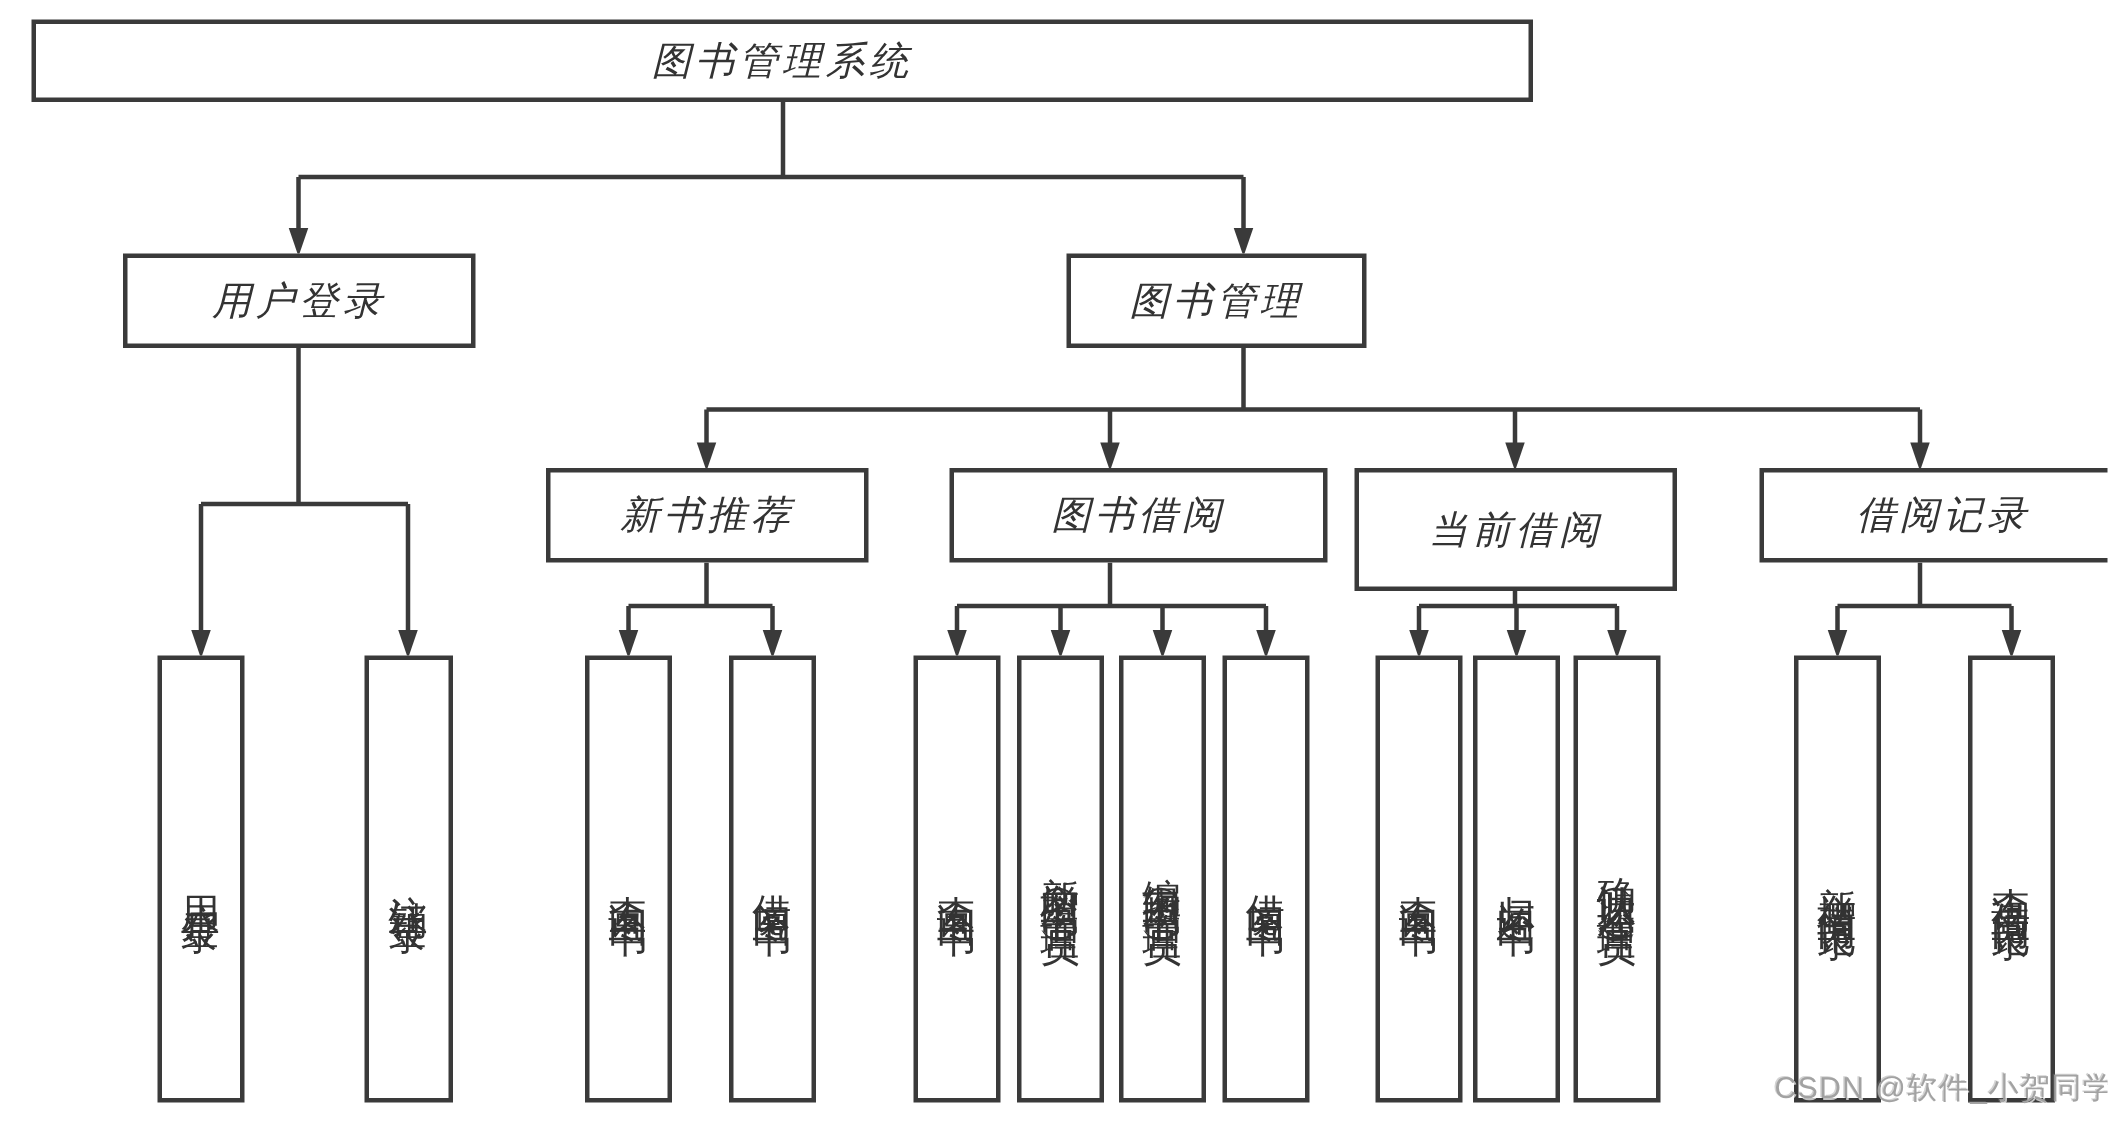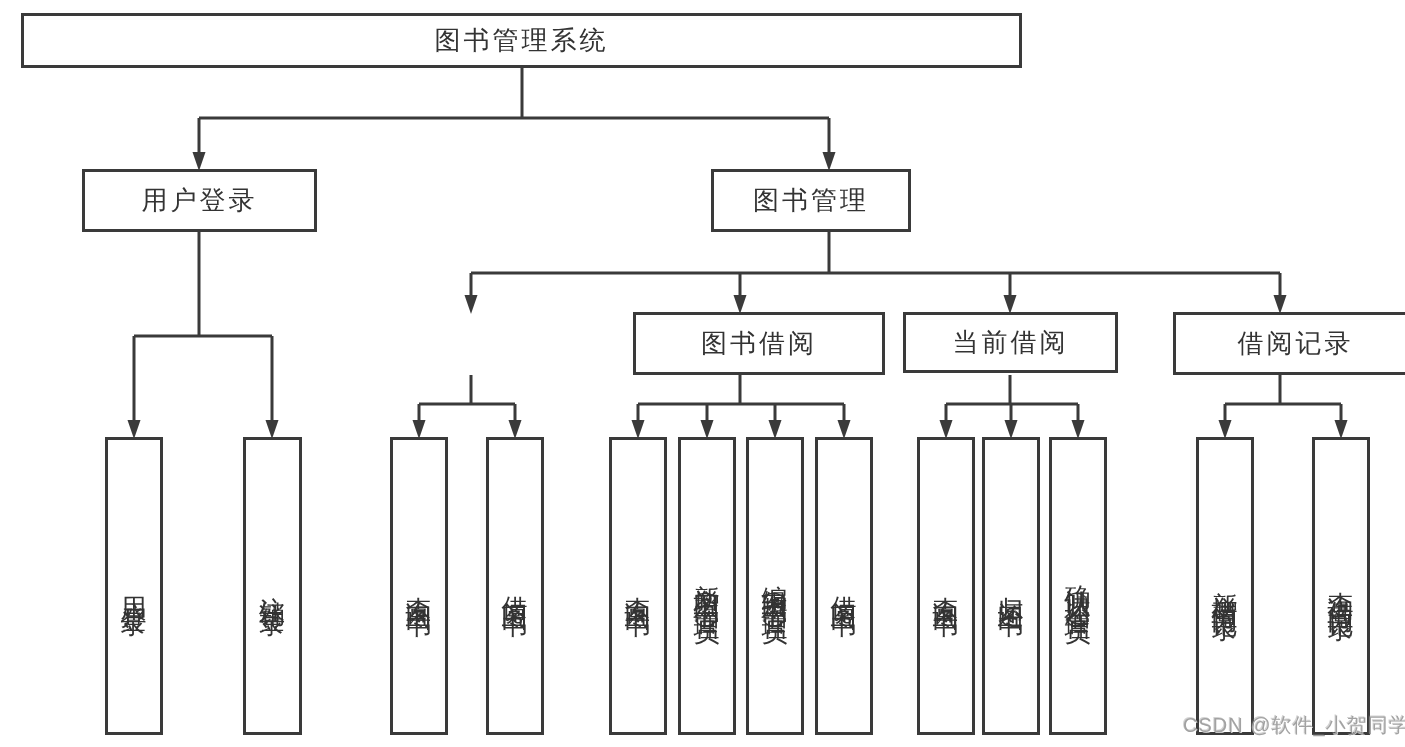--- a/index.html
+++ b/index.html
@@ -8,21 +8,21 @@
     font-family:"Liberation Sans","DejaVu Sans",sans-serif;
   }
   .chart{position:absolute;inset:0;}
   .connectors{position:absolute;left:0;top:0;z-index:1;}
   .node{
     position:absolute;box-sizing:border-box;background:#ffffff;
     border:3px solid #3a3a3a;display:flex;align-items:center;justify-content:center;
     z-index:2;
   }
   .hlabel{
-    font-size:26px;color:#333333;letter-spacing:3px;white-space:nowrap;
+    font-size:26px;color:#333333;letter-spacing:3px;white-space:nowrap;font-style:italic;
   }
   .vlabel{
     writing-mode:vertical-rl;text-orientation:mixed;
     font-size:26px;color:#333333;line-height:1;letter-spacing:5px;white-space:nowrap;
   }
   .watermark{
     position:absolute;left:1183px;top:712px;z-index:5;
     font-size:20px;color:#a2a2a2;letter-spacing:1px;white-space:nowrap;
     text-shadow:1px 1px 0 rgba(255,255,255,0.7), -1px -1px 0 rgba(130,130,130,0.35);
   }
@@ -79,24 +79,27 @@
     <span class="hlabel">图书管理系统</span>
   </div>
 
   <div class="node" style="left:82px;top:169px;width:235px;height:63px">
     <span class="hlabel">用户登录</span>
   </div>
   <div class="node" style="left:711px;top:169px;width:200px;height:63px">
     <span class="hlabel">图书管理</span>
   </div>
 
+  <div class="node" style="left:364px;top:312px;width:215px;height:63px">
+    <span class="hlabel">新书推荐</span>
+  </div>
   <div class="node" style="left:633px;top:312px;width:252px;height:63px">
     <span class="hlabel">图书借阅</span>
   </div>
-  <div class="node" style="left:903px;top:312px;width:215px;height:61px">
+  <div class="node" style="left:903px;top:312px;width:215px;height:82px">
     <span class="hlabel">当前借阅</span>
   </div>
   <div class="node" style="left:1173px;top:312px;width:245px;height:63px">
     <span class="hlabel">借阅记录</span>
   </div>
 
   <div class="node" style="left:105px;top:437px;width:58px;height:298px">
     <span class="vlabel">用户登录</span>
   </div>
   <div class="node" style="left:243px;top:437px;width:59px;height:298px">

